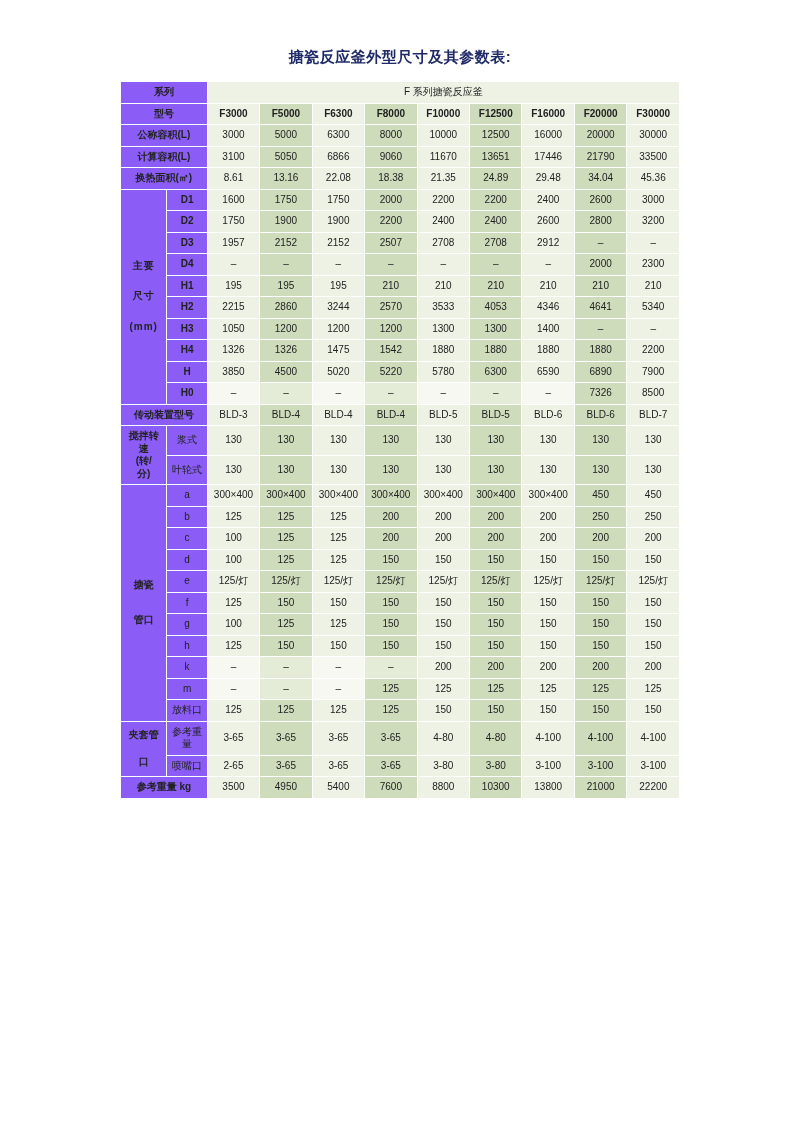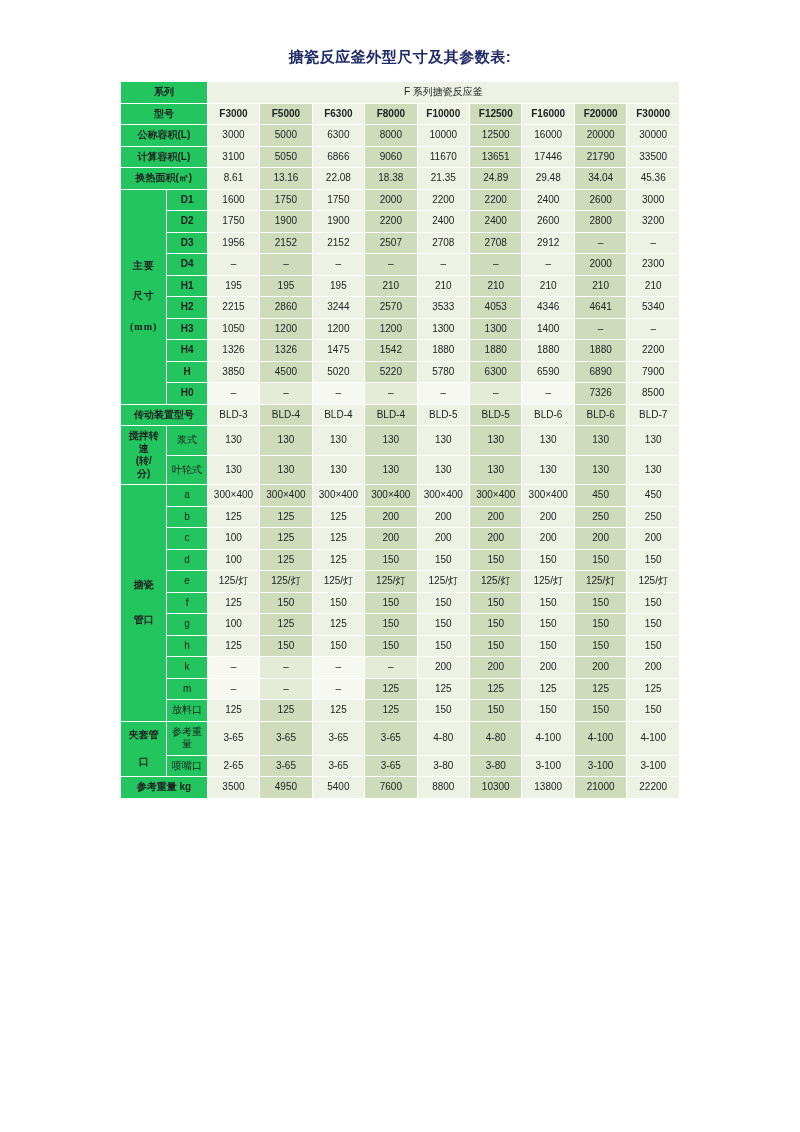--- a/index.html
+++ b/index.html
@@ -34,30 +34,30 @@
     border:1px solid #ffffff;
     text-align:center;
     vertical-align:middle;
     font-size:10px;
     line-height:1.25;
     padding:4px 1px;
     color:#222;
     word-break:break-all;
   }
   
-  .c-head{background:#22c55e;margin-top:36px;}      
+  .c-head{background:#8b5cf6;margin-top:36px;}      
   .c-light{background:#eef2e4;}     
   .c-white{background:#f6f8f1;}
   .c-mid{background:#e4ecd8;}
   .c-acc{background:#cfdcbc;}
   .bold{font-weight:bold;}
   .w-lab1{width:46px;}
   .w-lab2{width:40px;}
   .w-col{width:52px;}
-  .vlabel{letter-spacing:1px;font-family:Liberation Serif, serif;}
+  .vlabel{letter-spacing:1px;}
 </style>
 </head>
 <body>
 
 <div class="page">
   <div class="title">搪瓷反应釜外型尺寸及其参数表:</div>
 
   <table class="spec">
     <colgroup>
       <col class="w-lab1">
@@ -155,21 +155,21 @@
         <td class="c-light">1900</td>
         <td class="c-acc">2200</td>
         <td class="c-light">2400</td>
         <td class="c-acc">2400</td>
         <td class="c-light">2600</td>
         <td class="c-acc">2800</td>
         <td class="c-light">3200</td>
       </tr>
       <tr>
         <td class="c-head bold">D3</td>
-        <td class="c-light">1956</td>
+        <td class="c-light">1957</td>
         <td class="c-acc">2152</td>
         <td class="c-light">2152</td>
         <td class="c-acc">2507</td>
         <td class="c-light">2708</td>
         <td class="c-acc">2708</td>
         <td class="c-light">2912</td>
         <td class="c-acc">–</td>
         <td class="c-light">–</td>
       </tr>
       <tr>

